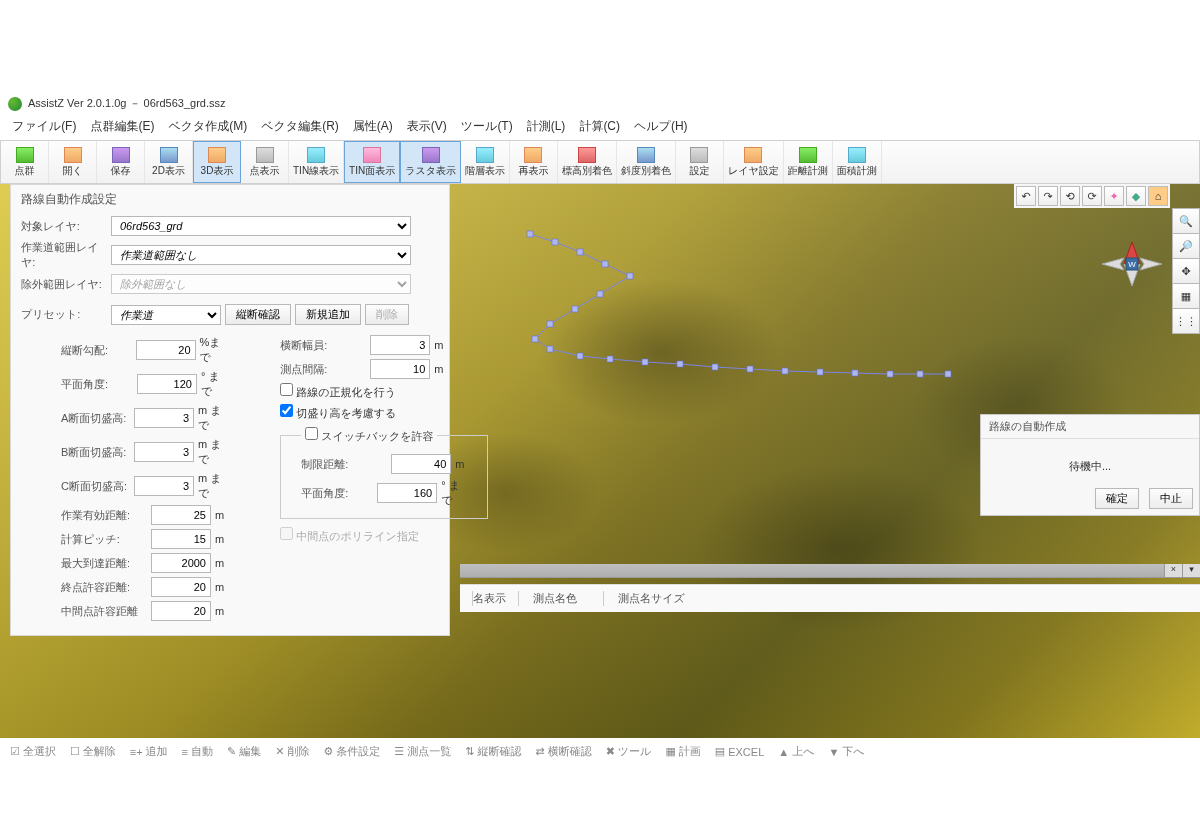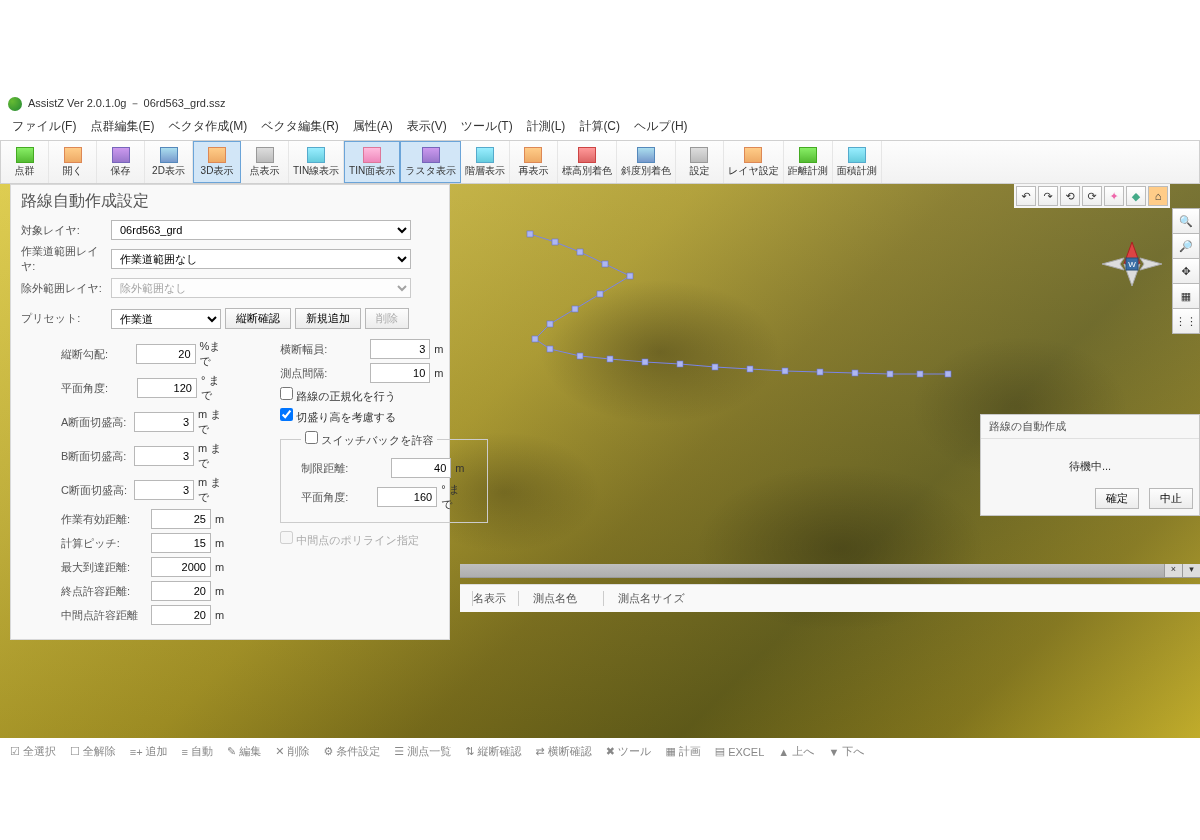--- a/index.html
+++ b/index.html
@@ -22,25 +22,25 @@
   .ic-pink{background:linear-gradient(#fbd,#e8b);border:1px solid #d79;}
   .workspace { position:relative; height:560px; background: linear-gradient(135deg,#d8c433 0%, #c4b02e 20%, #a89520 40%, #7d7018 55%, #656018 70%, #8d7f1e 85%, #d8c130 100%); overflow:hidden; }
   .terrain-shade { position:absolute; inset:0; background:
      radial-gradient(ellipse 200px 120px at 55% 30%, rgba(0,0,0,.28), transparent 60%),
      radial-gradient(ellipse 160px 100px at 42% 55%, rgba(0,0,0,.22), transparent 60%),
      radial-gradient(ellipse 240px 140px at 70% 65%, rgba(0,0,0,.25), transparent 60%),
      radial-gradient(ellipse 180px 120px at 85% 40%, rgba(0,0,0,.18), transparent 60%),
      linear-gradient(175deg, rgba(255,255,255,.15), rgba(0,0,0,.1));
   }
   .panel { position:absolute; left:10px; top:0; width:440px; background:#f9f9f9; border:1px solid #d8d8d8; padding:6px 10px 10px; }
-  .panel h3 { font-size:16px; font-weight:normal; color:#555; margin-bottom:8px; }
+  .panel h3 { font-size:12px; font-weight:normal; color:#555; margin-bottom:8px; }
   .row { display:flex; align-items:center; margin:4px 0; }
   .row .lab { width:90px; color:#555; }
   .row select, .row input[type=text] { border:1px solid #b8b8b8; background:#fff; height:20px; padding:0 4px; font:inherit; }
-  .row select { width:300px; }
+  .row select { width:300px;font-style:italic; }
   .row select.small{ width:110px; }
   .row input.num{ width:60px; text-align:right; }
   .row .unit{ margin-left:4px; }
   .btn2{ border:1px solid #b8b8b8; background:linear-gradient(#fdfdfd,#ececec); height:21px; padding:0 10px; font:inherit; margin-left:4px; cursor:default; }
   .btn2:disabled{ color:#aaa; }
   .param-cols{ display:flex; gap:14px; margin-top:6px; }
   .col{ flex:1;margin-left:40px; }
   fieldset{ border:1px solid #ccc; padding:6px 20px; margin-top:6px; }
   fieldset legend{ padding:0 4px; color:#444; }
   .radio-row{ display:flex; align-items:center; gap:10px; }

